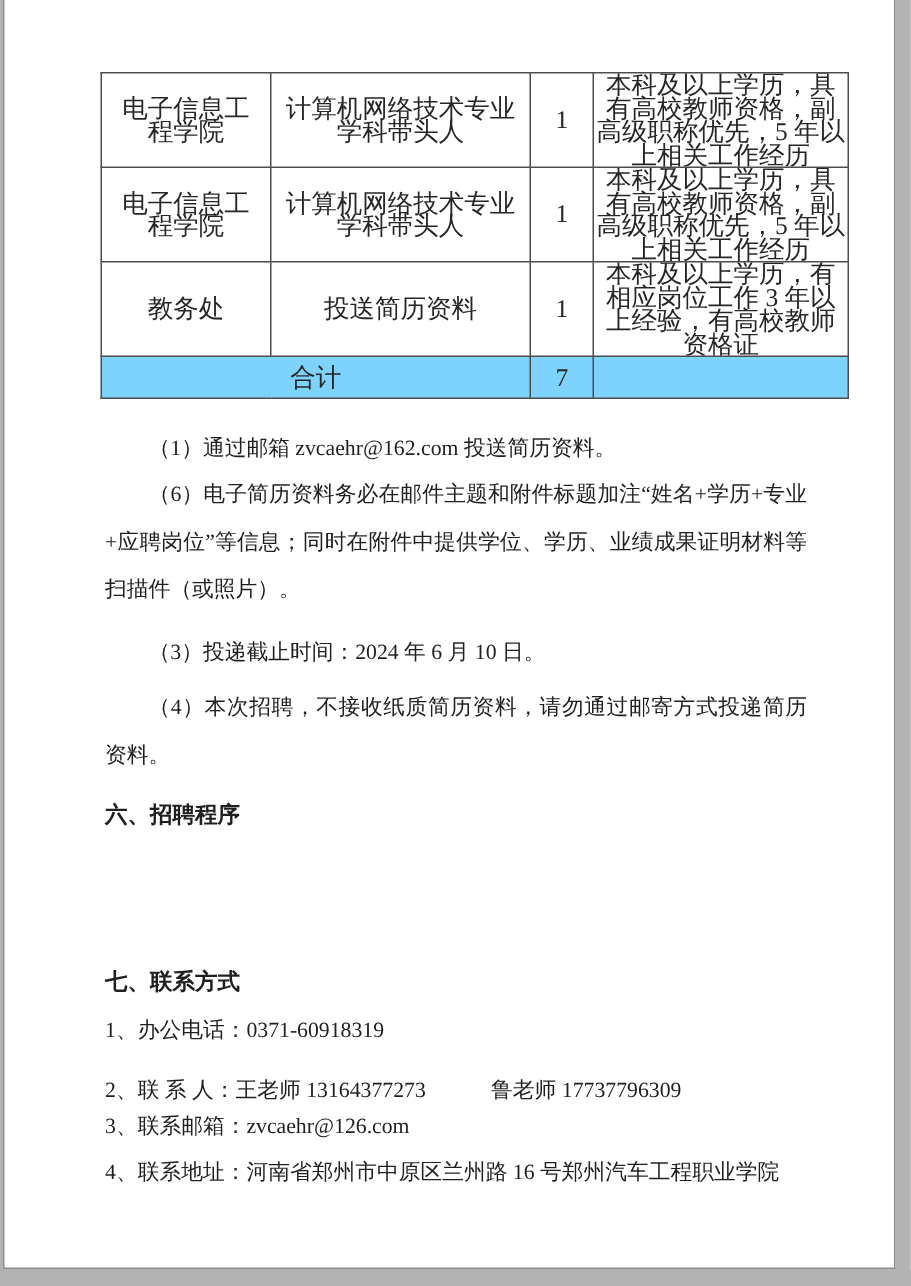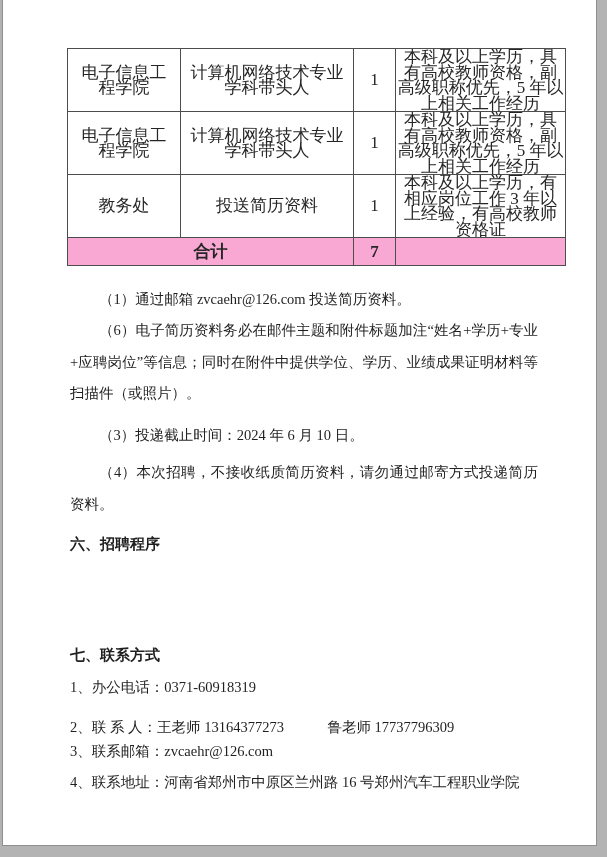--- a/index.html
+++ b/index.html
@@ -48,22 +48,22 @@
   }
   td.c1 { width: 100px; padding: 0 6px; }
   td.c2 { width: 168px; padding: 0 2px; }
   td.c3 { width: 37px;  padding: 0 2px; }
   td.c4 { width: 167px; padding: 0 1px; }
   tr.r1 { height: 46px; }
   tr.r2 { height: 48px; }
   tr.r3 { height: 51px; }
   tr.total { height: 28px; }
   tr.total td {
-    background: #f9a8d4;
-    font-weight: bold;
+    background: #7dd3fc;
+    font-weight: normal;
   }
   
   .tblock {
     position: absolute;
     left: 67px;
     width: 468px;
     font-size: 14.5px;
     line-height: 31.5px;
     color: #1f1f1f;
     margin: 0;
@@ -108,21 +108,21 @@
           <td class="c4">本科及以上学历，有相应岗位工作 3 年以上经验，有高校教师资格证</td>
         </tr>
         <tr class="total">
           <td colspan="2" class="c1">合计</td>
           <td class="c3">7</td>
           <td class="c4"></td>
         </tr>
       </tbody>
     </table>
 
-    <p class="tblock para" style="top:284px">（1）通过邮箱 zvcaehr@126.com 投送简历资料。</p>
+    <p class="tblock para" style="top:284px">（1）通过邮箱 zvcaehr@162.com 投送简历资料。</p>
     <p class="tblock para" style="top:315px">（6）电子简历资料务必在邮件主题和附件标题加注“姓名+学历+专业+应聘岗位”等信息；同时在附件中提供学位、学历、业绩成果证明材料等扫描件（或照片）。</p>
     <p class="tblock para" style="top:420px">（3）投递截止时间：2024 年 6 月 10 日。</p>
     <p class="tblock para" style="top:457px">（4）本次招聘，不接收纸质简历资料，请勿通过邮寄方式投递简历资料。</p>
 
     <p class="tblock heading" style="top:529px">六、招聘程序</p>
 
     <p class="tblock heading" style="top:640px">七、联系方式</p>
     <p class="tblock contact-line" style="top:672px">1、办公电话：0371-60918319</p>
     <p class="tblock contact-line" style="top:712px">2、联 系 人：王老师 13164377273　　　鲁老师 17737796309</p>
     <p class="tblock contact-line" style="top:736px">3、联系邮箱：zvcaehr@126.com</p>

